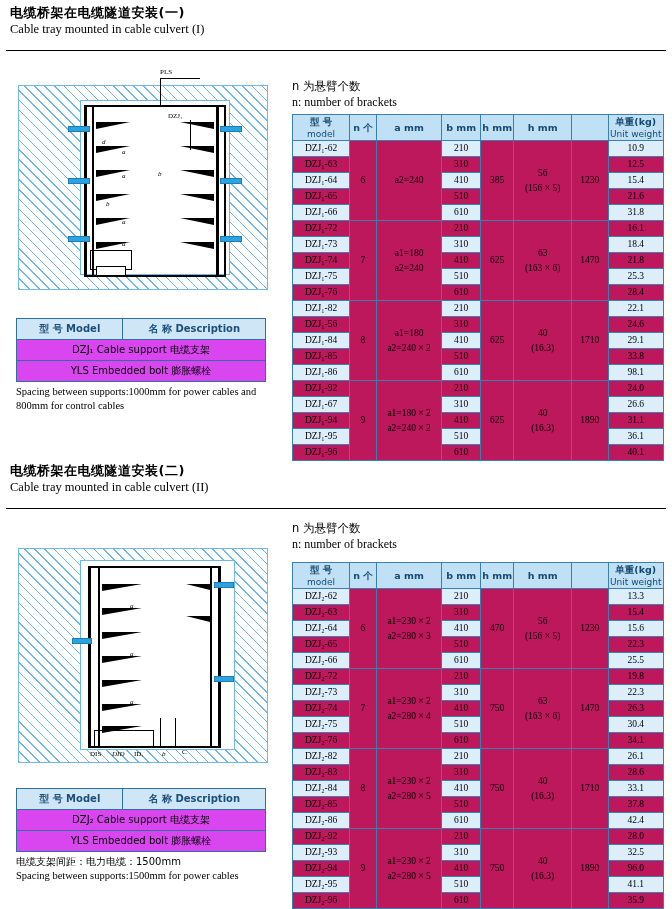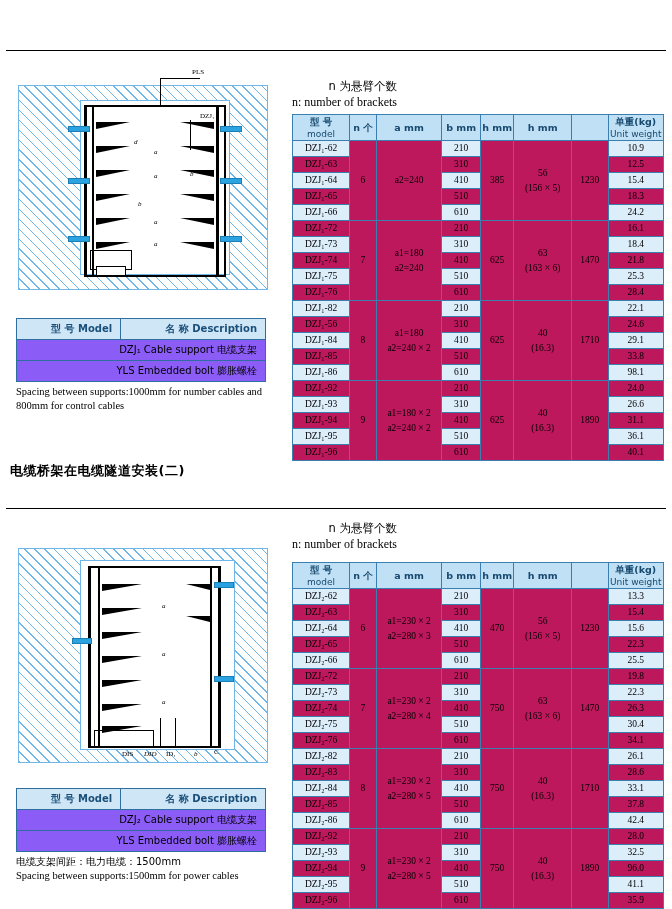--- a/index.html
+++ b/index.html
@@ -25,35 +25,35 @@
   
   .drawing-wrap { position:absolute; }
   .hatch {
     position:absolute;
     background:
       repeating-linear-gradient(45deg, #6fb7e8 0 1px, rgba(255,255,255,0) 1px 7px);
     border: 1px solid #6fb7e8;
   }
   .frame-line { position:absolute; background:#000; }
   .bolt { position:absolute; background:#2aa3e0; border:1px solid #1b7fb5; }
-  .lbl { position:absolute; font-size:7px; font-family:"Liberation Serif", serif;margin-left:32px; }
+  .lbl { position:absolute; font-size:7px; font-family:"Liberation Serif", serif; }
   .lbl-i { font-style: italic; }
 
   
   .legend { position:absolute; border-collapse:collapse; font-size:10.5px; }
-  .legend td { border:1px solid #2f6fa0; text-align:right; padding:3px 8px; }
+  .legend td { border:1px solid #2f6fa0; text-align:center; padding:3px 14px; }
   .legend .hd { background:#cfe6f7; color:#1a4f7a; font-family:"DejaVu Sans", sans-serif; font-weight:bold; font-size:10px;}
-  .legend .rw { background:#8b5cf6; font-size:10px; font-family:"DejaVu Sans", sans-serif;}
+  .legend .rw { background:#d946ef; font-size:10px; font-family:"DejaVu Sans", sans-serif;}
 
   .legend-note { position:absolute; font-size:10.5px; line-height:1.35; }
   .legend-note .cn { font-family:"DejaVu Sans", sans-serif; font-size:10px; }
 
   
   .tbl-note { position:absolute; font-size:12px; line-height:1.4; }
-  .tbl-note .cn { font-family:"DejaVu Sans", sans-serif; font-size:11.5px;text-align:right;}
+  .tbl-note .cn { font-family:"DejaVu Sans", sans-serif; font-size:11.5px;}
 
   table.data {
     position:absolute;
     border-collapse: collapse;
     font-size: 9.5px;
     font-family: "Liberation Serif", serif;
     background:#be185d;
   }
   table.data th, table.data td {
     border: 1px solid #3b7fb0;
@@ -76,20 +76,24 @@
   td.alt { background:#ddeefb; }
   td.model { text-align:left; padding-left:5px; font-size:9.5px;}
 </style>
 </head>
 <body>
 
 <div class="page">
 
   <div class="section" style="position:absolute;left:0;top:0;width:672px;height:455px;">
 
+    <div class="sec-head">
+      <div class="cn">电缆桥架在电缆隧道安装(一)</div>
+      <div class="en">Cable tray mounted in cable culvert (I)</div>
+    </div>
     <div class="rule" style="position:absolute;left:6px;top:48px;width:660px;"></div>
 
     <div class="drawing-wrap" style="left:10px;top:60px;width:265px;height:250px;">
       <div class="hatch" style="left:8px;top:25px;width:250px;height:205px;"></div>
 
       <div style="position:absolute;left:70px;top:40px;width:150px;height:175px;background:#fff;border:1px solid #6fb7e8;"></div>
 
       <div class="frame-line" style="left:74px;top:45px;width:3px;height:172px;"></div>
       <div class="frame-line" style="left:82px;top:45px;width:2px;height:172px;"></div>
       <div class="frame-line" style="left:206px;top:45px;width:3px;height:172px;"></div>
@@ -146,21 +150,21 @@
       <tr>
         <td class="rw" colspan="2">DZJ₁ Cable support 电缆支架</td>
       </tr>
       <tr>
         <td class="rw" colspan="2">YLS Embedded bolt 膨胀螺栓</td>
       </tr>
     </tbody>
       </table>
 
     <div class="legend-note" style="left:16px;top:385px;width:270px;">
-      <div>Spacing between supports:1000mm for number cables and</div>
+      <div>Spacing between supports:1000mm for power cables and</div>
       <div>800mm for control cables</div>
     </div>
 
     <div class="tbl-note" style="left:292px;top:78px;">
       <div class="cn">n 为悬臂个数</div>
       <div>n: number of brackets</div>
     </div>
 
     <table class="data" id="tbl1" style="left:292px;top:114px;width:372px;">
       <thead>
@@ -196,26 +200,26 @@
             <td class="">12.5</td>
           </tr>
           <tr>
             <td class="model alt">DZJ₁-64</td>
             <td class="alt">410</td>
             <td class="alt">15.4</td>
           </tr>
           <tr>
             <td class="model">DZJ₁-65</td>
             <td class="">510</td>
-            <td class="">18.3</td>
+            <td class="">21.6</td>
           </tr>
           <tr>
             <td class="model alt">DZJ₁-66</td>
             <td class="alt">610</td>
-            <td class="alt">24.2</td>
+            <td class="alt">31.8</td>
           </tr>
           <tr>
             <td class="model">DZJ₁-72</td>
             <td rowspan="5">7</td>
             <td rowspan="5">a1=180<br>a2=240</td>
             <td class="">210</td>
             <td rowspan="5">625</td>
             <td rowspan="5">63<br>(163 × 6)</td>
             <td rowspan="5">1470</td>
             <td class="">16.1</td>
@@ -274,21 +278,21 @@
             <td class="model">DZJ₁-92</td>
             <td rowspan="5">9</td>
             <td rowspan="5">a1=180 × 2<br>a2=240 × 2</td>
             <td class="">210</td>
             <td rowspan="5">625</td>
             <td rowspan="5">40<br>(16.3)</td>
             <td rowspan="5">1890</td>
             <td class="">24.0</td>
           </tr>
           <tr>
-            <td class="model alt">DZJ₁-93</td>
+            <td class="model alt">DZJ₁-67</td>
             <td class="alt">310</td>
             <td class="alt">26.6</td>
           </tr>
           <tr>
             <td class="model">DZJ₁-94</td>
             <td class="">410</td>
             <td class="">31.1</td>
           </tr>
           <tr>
             <td class="model alt">DZJ₁-95</td>
@@ -301,20 +305,21 @@
             <td class="">40.1</td>
           </tr>
         </tbody>
     </table>
   </div>
 
   <div class="section" style="position:absolute;left:0;top:458px;width:544px;height:451px;">
 
     <div class="sec-head">
       <div class="cn">电缆桥架在电缆隧道安装(二)</div>
+      <div class="en">Cable tray mounted in cable culvert (II)</div>
     </div>
     <div class="rule" style="position:absolute;left:6px;top:48px;width:660px;"></div>
 
     <div class="drawing-wrap" style="left:10px;top:60px;width:265px;height:265px;">
       <div class="hatch" style="left:8px;top:30px;width:250px;height:215px;"></div>
       <div style="position:absolute;left:70px;top:42px;width:155px;height:190px;background:#fff;border:1px solid #6fb7e8;"></div>
 
       <div class="frame-line" style="left:78px;top:48px;width:3px;height:182px;"></div>
       <div class="frame-line" style="left:88px;top:48px;width:2px;height:182px;"></div>
       <div class="frame-line" style="left:200px;top:48px;width:2px;height:182px;"></div>

